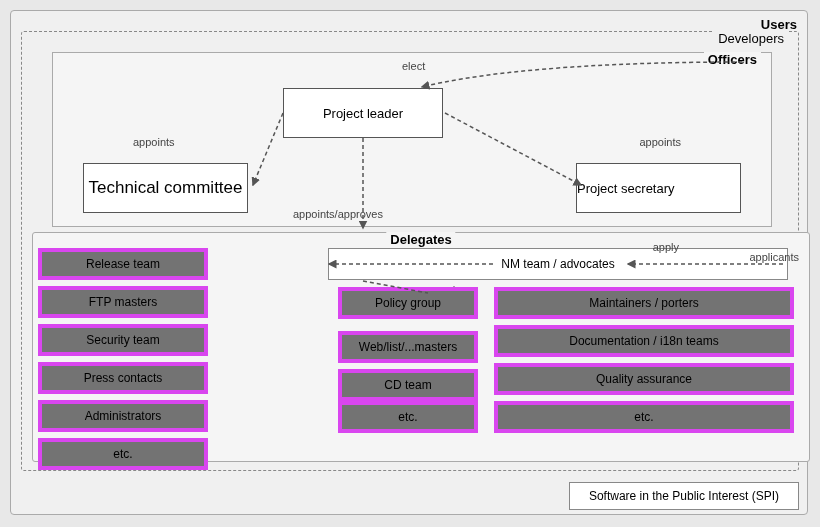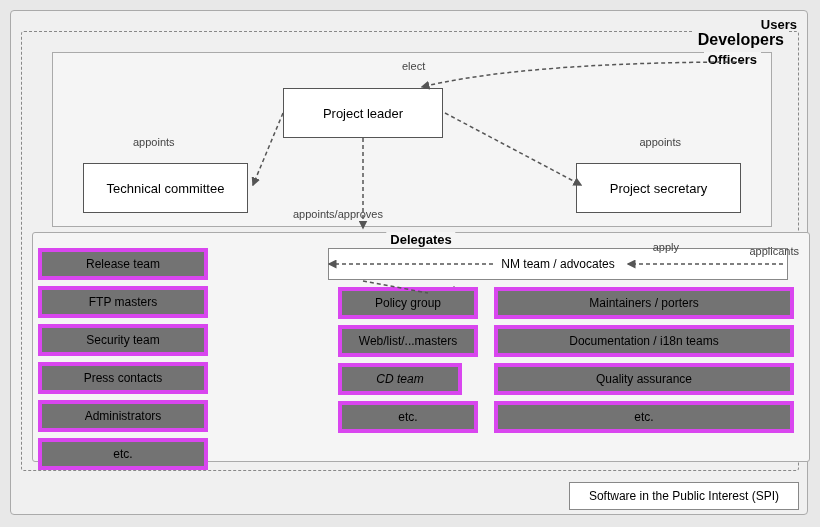--- a/index.html
+++ b/index.html
@@ -43,22 +43,22 @@
       border: 1.5px dashed #888;
       border-radius: 3px;
     }
 
     .developers-label {
       position: absolute;
       top: -1px;
       right: 10px;
       background: #f0f0f0;
       padding: 0 4px;
-      font-weight: bold;
-      font-size: 16px;
+      font-weight: normal;
+      font-size: 13px;
     }
 
     
     .officers-box {
       position: absolute;
       top: 20px;
       left: 30px;
       width: 720px;
       height: 175px;
       border: 1px solid #aaa;
@@ -98,35 +98,35 @@
       top: 110px;
       left: 30px;
       width: 165px;
       height: 50px;
       border: 1.5px solid #555;
       background: white;
       display: flex;
       align-items: center;
       justify-content: center;
       text-align: center;
-      font-size: 13px;
+      font-size: 17px;
     }
 
     
     .project-secretary-box {
       position: absolute;
       top: 110px;
       right: 30px;
       width: 165px;
       height: 50px;
       border: 1.5px solid #555;
       background: white;
       display: flex;
       align-items: center;
-      justify-content: center;
+      justify-content: flex-start;
       text-align: center;
       font-size: 13px;
     }
 
     
     .arrow-label {
       position: absolute;
       font-size: 11px;
       color: #444;
     }
@@ -227,21 +227,21 @@
       background: white;
       display: flex;
       align-items: center;
       justify-content: center;
       font-size: 12px;
     }
 
     
     .applicants-label {
       position: absolute;
-      top: 12px;
+      top: 18px;
       right: 10px;
       font-size: 11px;
     }
 
     
     .apply-label {
       position: absolute;
       top: 8px;
       right: 130px;
       font-size: 11px;
@@ -364,27 +364,27 @@
       <span class="applicants-label arrow-label">applicants</span>
 
       <span class="apply-label arrow-label">apply</span>
 
       <div style="position:absolute;top:54px;left:370px;font-size:11px;display:flex;align-items:center;">
         <span>approve</span>
         <span style="display:inline-block;margin-left:6px;width:10px;height:10px;background:white;border:1.5px solid #555;transform:rotate(45deg);"></span>
       </div>
 
       <div style="position:absolute;top:54px;left:305px;width:145px;">
-        <div class="small-box" style="width:140px;height:32px;margin-bottom:6px;">
+        <div class="small-box" style="width:140px;height:32px;margin-bottom:12px;">
           <span>Policy group</span>
         </div>
         <div class="small-box" style="width:140px;height:32px;margin-bottom:6px;">
           <span>Web/list/...masters</span>
         </div>
-        <div class="small-box" style="width:124px;height:32px;margin-bottom:6px;font-style:italic;">
+        <div class="small-box" style="width:140px;height:32px;">
           <span>CD team</span>
         </div>
         <div class="small-box" style="width:140px;height:32px;margin-bottom:6px;">
           <span>etc.</span>
         </div>
       </div>
 
       <div style="position:absolute;top:54px;right:5px;width:310px;">
         <div class="small-box" style="width:300px;height:32px;margin-bottom:6px;">
           <span>Maintainers / porters</span>

